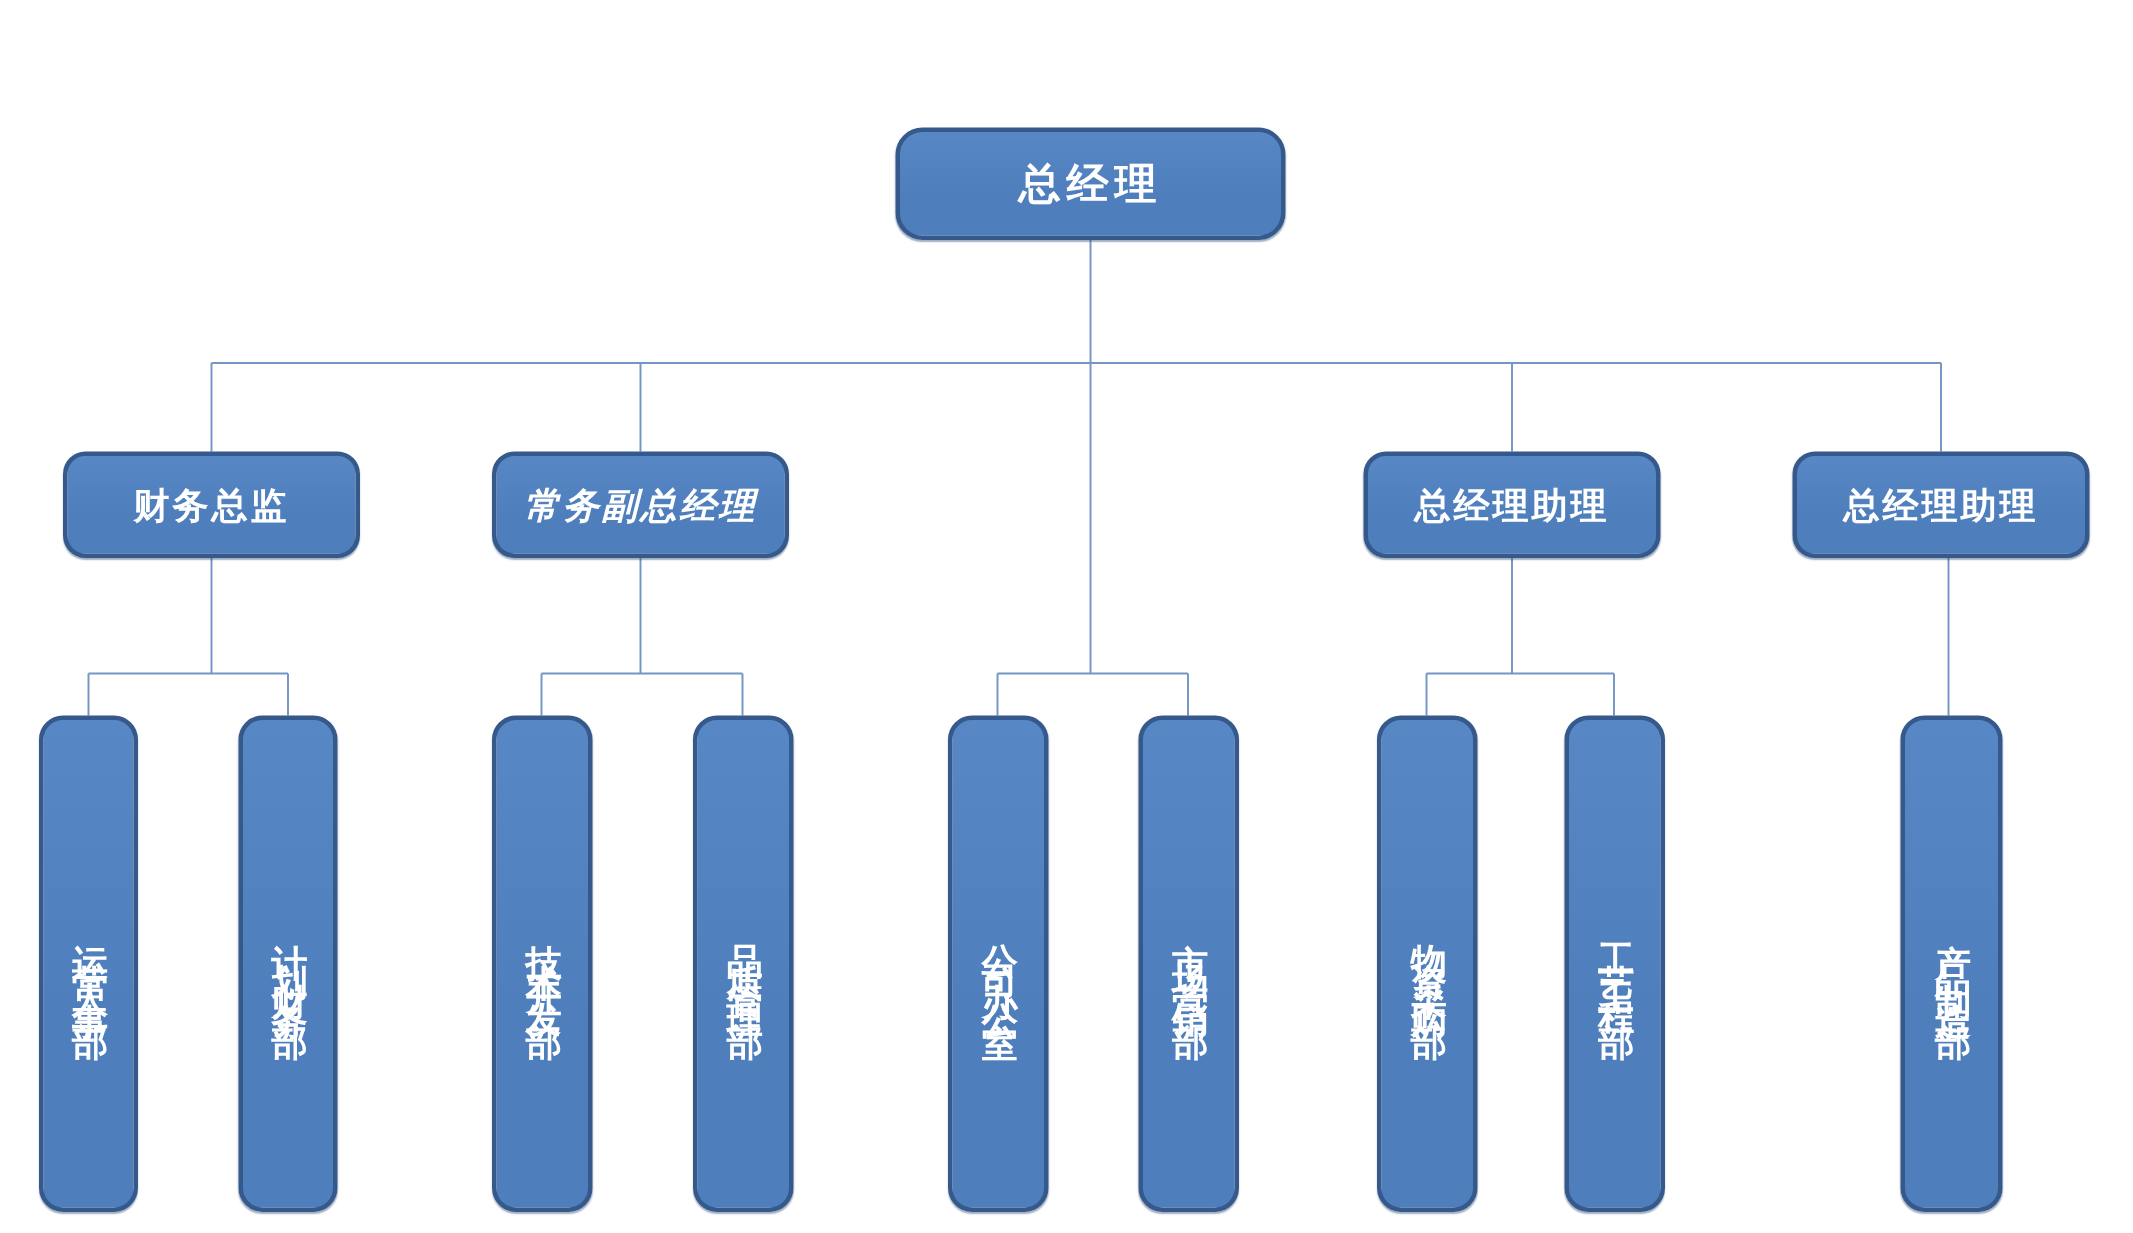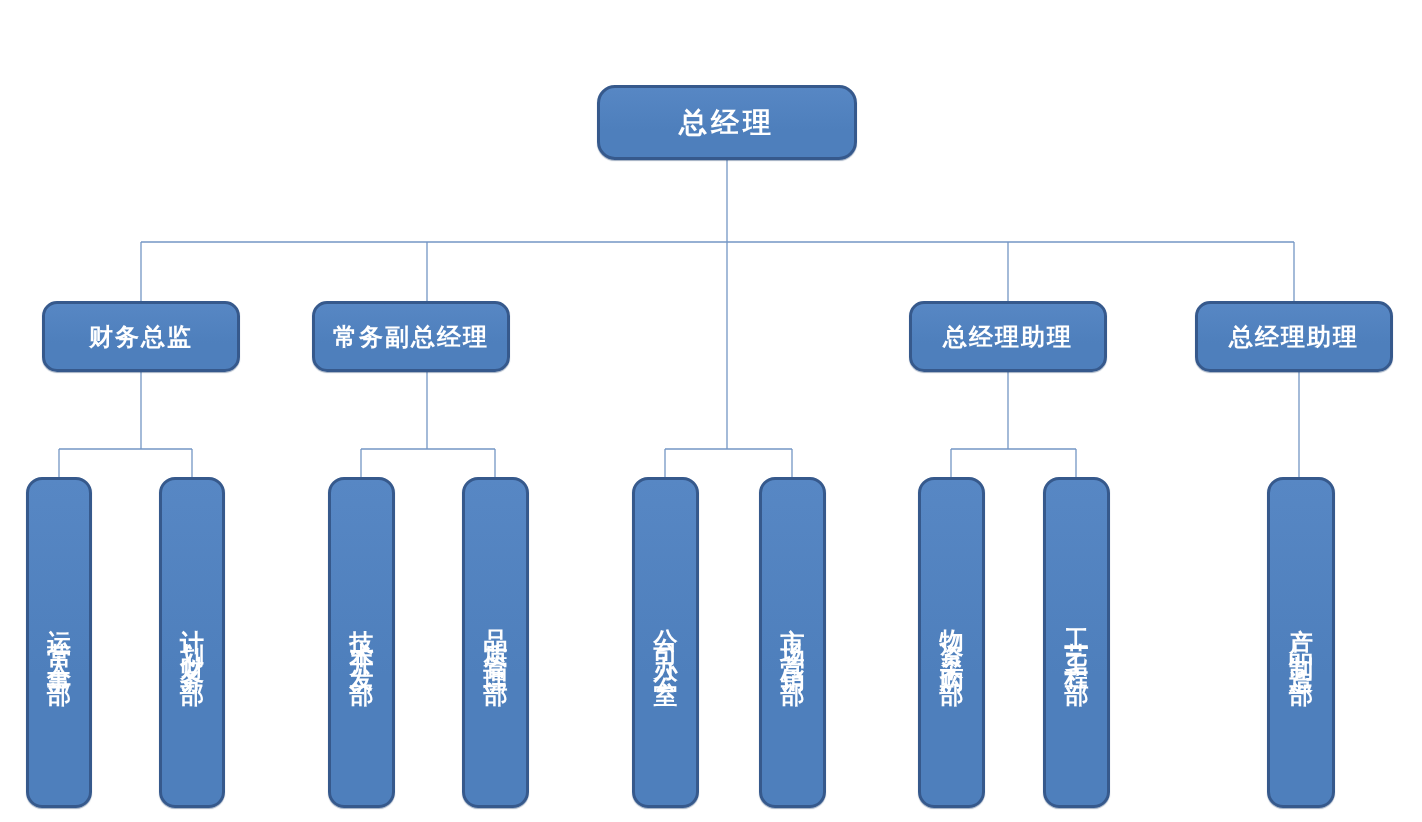--- a/index.html
+++ b/index.html
@@ -91,21 +91,21 @@
     <line x1="951" y1="449" x2="1076" y2="449"></line>
     <line x1="951" y1="449" x2="951" y2="477"></line>
     <line x1="1076" y1="449" x2="1076" y2="477"></line>
 
     <line x1="1299" y1="371" x2="1299" y2="477"></line>
   </svg>
 
   <div class="node l2-node" style="left:42px; top:301px; width:198px; height:71px;">财务总监</div>
 
   <div class="node root-node" style="left:597px; top:85px; width:260px; height:75px;">总经理</div>
-  <div class="node l2-node" style="left:312px; top:301px; width:198px; height:71px;">常务副总经理</div>
+  <div class="node l2-node" style="left:328px; top:301px; width:198px; height:71px;font-style:italic;">常务副总经理</div>
   <div class="node l2-node" style="left:909px; top:301px; width:198px; height:71px;">总经理助理</div>
   <div class="node l2-node" style="left:1195px; top:301px; width:198px; height:71px;">总经理助理</div>
 
   <div class="node l3-node" style="left:26px; top:477px; width:66px; height:331px;">运营人事部</div>
   <div class="node l3-node" style="left:159px; top:477px; width:66px; height:331px;">计划财务部</div>
   <div class="node l3-node" style="left:328px; top:477px; width:67px; height:331px;">技术开发部</div>
   <div class="node l3-node" style="left:462px; top:477px; width:67px; height:331px;">品质管理部</div>
   <div class="node l3-node" style="left:632px; top:477px; width:67px; height:331px;">公司办公室</div>
   <div class="node l3-node" style="left:759px; top:477px; width:67px; height:331px;">市场营销部</div>
   <div class="node l3-node" style="left:918px; top:477px; width:67px; height:331px;">物资采购部</div>

